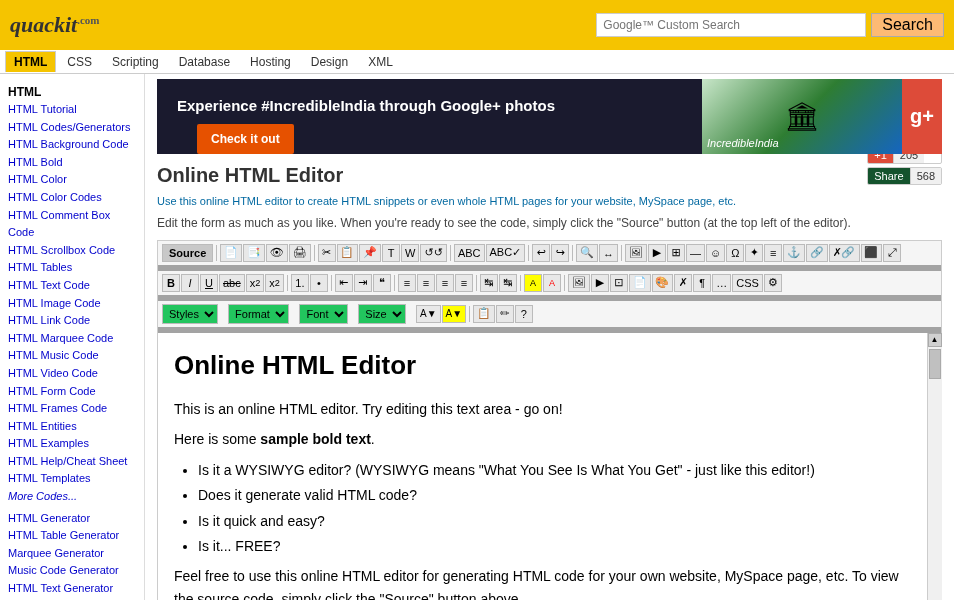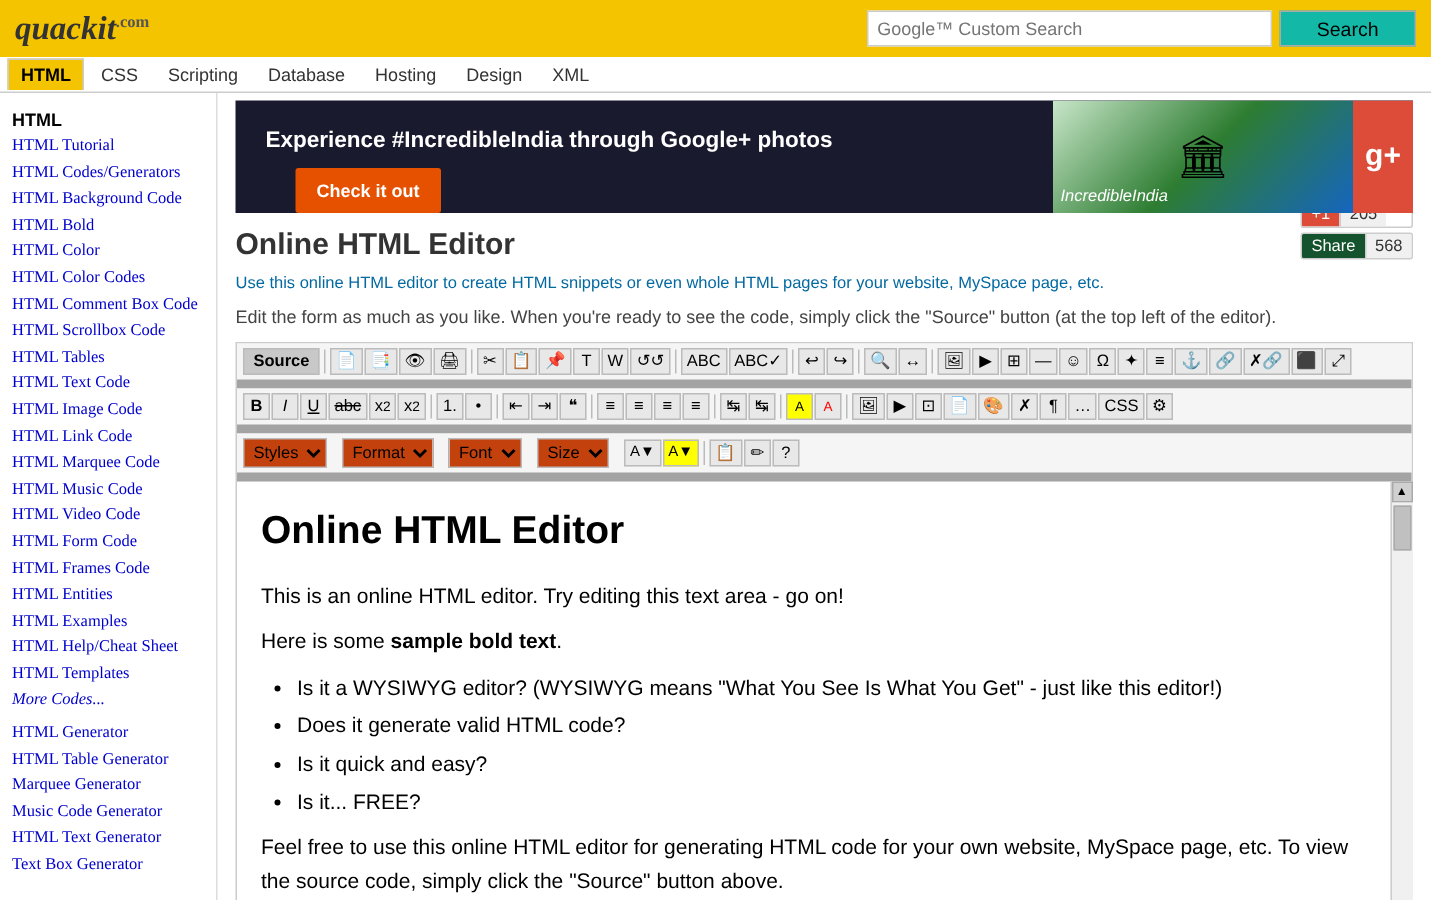--- a/index.html
+++ b/index.html
@@ -1,38 +1,38 @@
 <!DOCTYPE html>
 <html><head>
   <meta charset="utf-8">
   <style>
     * { margin: 0; padding: 0; box-sizing: border-box; }
     body { font-family: Arial, sans-serif; font-size: 12px; background: #fff; width: 954px; overflow-x: hidden; }
 
     
-    #header { background: #f5c400; height: 38px; display: flex; align-items: center; padding: 0 10px; }
+    #header { background: #f5c400; height: 50px; display: flex; align-items: center; padding: 0 10px; }
     #logo { font-size: 22px; font-weight: bold; font-style: italic; color: #333; font-family: Georgia, serif; }
     #logo span.dot-com { font-size: 11px; color: #555; font-style: normal; vertical-align: super; }
     #search-area { margin-left: auto; display: flex; align-items: center; gap: 5px; }
     #search-input { width: 270px; height: 24px; border: 1px solid #ccc; padding: 0 6px; font-size: 12px; }
-    #search-btn { height: 24px; padding: 0 24px; background: #14b8a6; border: 1px solid #aaa; cursor: pointer; font-size: 13px; }
+    #search-btn { height: 24px; padding: 0 10px; background: #fdba74; border: 1px solid #aaa; cursor: pointer; font-size: 16px; }
 
     
     #navbar { background: #fff; border-bottom: 1px solid #ccc; display: flex; align-items: center; height: 24px; padding: 0 5px; gap: 2px; }
     .nav-item { padding: 3px 8px; font-size: 12px; cursor: pointer; border: 1px solid transparent; }
     .nav-item.active { background: #f5c400; border: 1px solid #ccc; border-bottom: none; font-weight: bold; color: #000; }
     .nav-item:not(.active) { color: #333; }
 
     
     #main { display: flex; }
 
     
     #sidebar { width: 145px; min-width: 145px; padding: 5px 8px; border-right: 1px solid #ddd; font-size: 11px; }
     #sidebar .section-title { font-weight: bold; color: #000; margin-top: 6px; margin-bottom: 2px; font-size: 12px; }
-    #sidebar a { display: block; color: #00c; text-decoration: none; line-height: 1.6; font-size: 11px; font-family: Liberation Serif, serif; }
+    #sidebar a { display: block; color: #00c; text-decoration: none; line-height: 1.6; font-size: 11px; }
     #sidebar .more-link { color: #00c; font-style: italic; }
 
     
     #content { flex: 1; padding: 0 12px 12px 12px; min-width: 0; }
 
     
     #ad-banner { background: #1a1a2e; height: 75px; margin-bottom: 10px; margin-top: 5px; display: flex; align-items: flex-end; overflow: hidden; position: relative; }
     #check-btn { background: #e65100; color: #fff; border: none; padding: 8px 14px; font-size: 12px; font-weight: bold; cursor: pointer; margin-left: 20px; border-radius: 2px; }
 
     
@@ -48,21 +48,21 @@
     .gp-label { background: #dd4b39; }
     .sh-label { background: #14532d; }
     .social-count { background: #f0f0f0; padding: 2px 6px; color: #333; border-left: 1px solid #ccc; }
 
     
     #editor-wrap { border: 1px solid #ccc; margin-top: 8px; }
     #toolbar1, #toolbar2, #toolbar3 { background: #f5f5f5; border-bottom: 6px solid #a3a3a3; padding: 3px 4px; display: flex; align-items: center; flex-wrap: wrap; gap: 1px; }
     .tb-btn { background: #e8e8e8; border: 1px solid #bbb; padding: 1px 3px; font-size: 11px; cursor: pointer; min-width: 18px; text-align: center; height: 18px; display: inline-flex; align-items: center; justify-content: center; }
     .tb-btn.source { background: #c8c8c8; font-weight: bold; font-size: 11px; padding: 1px 6px; }
     .tb-sep { width: 1px; height: 16px; background: #bbb; margin: 0 2px; }
-    .tb-select { height: 20px; font-size: 11px; border: 1px solid #bbb; background: #c2410c; padding: 0 2px; cursor: pointer; }
+    .tb-select { height: 20px; font-size: 11px; border: 1px solid #bbb; background: #22c55e; padding: 0 2px; cursor: pointer; text-align: center; }
     .tb-select-wrap { display: flex; align-items: center; }
 
     #editor-content { min-height: 220px; padding: 12px 16px; font-size: 14px; line-height: 1.6; }
     #editor-content h1 { font-size: 26px; font-weight: bold; margin-bottom: 12px; }
     #editor-content p { margin-bottom: 8px; }
     #editor-content ul { margin-left: 24px; margin-bottom: 8px; }
     #editor-content ul li { margin-bottom: 3px; }
     #editor-content .bold-text { font-weight: bold; text-align: center; }
     #editor-scrollbar { width: 14px; background: #f0f0f0; border-left: 1px solid #ccc; display: flex; flex-direction: column; align-items: center; }
 

